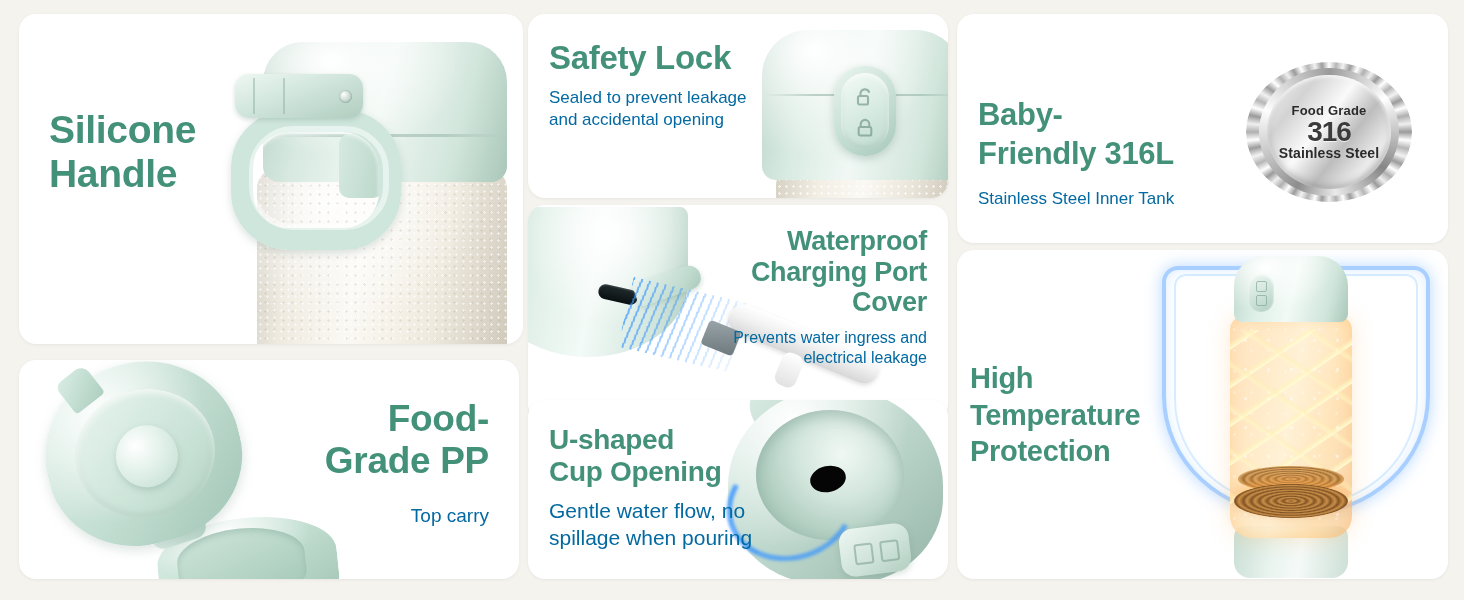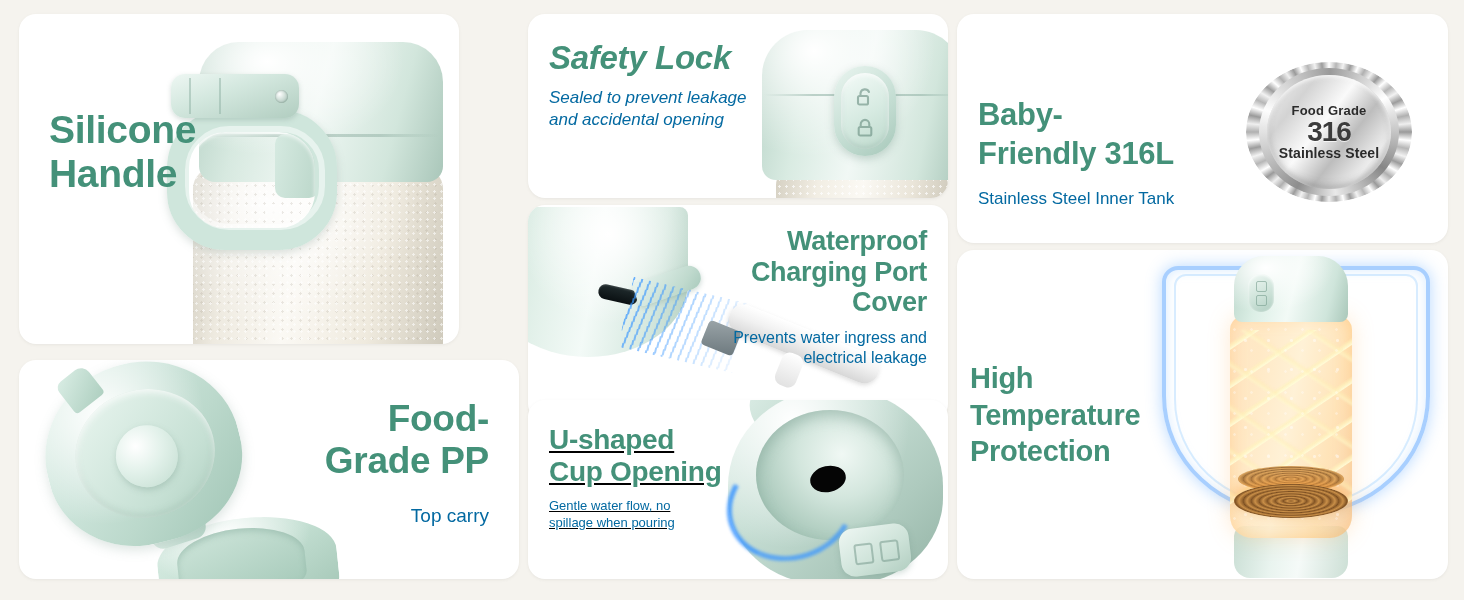--- a/index.html
+++ b/index.html
@@ -21,23 +21,23 @@
 
   .card {
     position: absolute;
     background: #ffffff;
     border-radius: 17px;
     overflow: hidden;
     box-shadow: 0 1px 3px rgba(120,115,105,0.10);
   }
 
   
-  #card-silicone-handle { left: 19px;   top: 14px;  width: 440px; height: 330px; }
+  #card-silicone-handle { left: 19px;   top: 14px;  width: 504px; height: 330px; }
   #card-food-grade-pp   { left: 19px;   top: 360px; width: 500px; height: 219px; }
-  #card-safety-lock     { left: 528px;  top: 14px;  width: 420px; height: 184px; font-style: italic; }
+  #card-safety-lock     { left: 528px;  top: 14px;  width: 420px; height: 184px; }
   #card-charging-port   { left: 528px;  top: 205px; width: 420px; height: 216px; }
   #card-cup-opening     { left: 528px;  top: 400px; width: 420px; height: 179px; }
   #card-baby-friendly   { left: 957px;  top: 14px;  width: 491px; height: 229px; }
   #card-high-temp       { left: 957px;  top: 250px; width: 491px; height: 329px; }
 
   
   .txt { position: absolute; z-index: 6; }
   .title {
     color: #449179;
     font-weight: bold;
@@ -62,23 +62,23 @@
   #txt-food-grade-pp .sub   { font-size: 19px; margin-top: 22px; }
 
   #txt-safety-lock { left: 21px; top: 25px; }
   #txt-safety-lock .title { font-size: 33px; }
   #txt-safety-lock .sub   { font-size: 17px; }
 
   #txt-charging-port { right: 21px; top: 21px; width: 260px; }
   #txt-charging-port .title { font-size: 27px; }
   #txt-charging-port .sub   { font-size: 16px; margin-top: 10px; }
 
-  #txt-cup-opening { left: 21px; top: 24px; text-decoration: underline; }
+  #txt-cup-opening { left: 21px; top: 24px; }
   #txt-cup-opening .title { font-size: 28px; }
-  #txt-cup-opening .sub   { font-size: 13px; }
+  #txt-cup-opening .sub   { font-size: 21px; }
 
   #txt-baby-friendly { left: 21px; top: 62px; margin-top: 20px; }
   #txt-baby-friendly .title { font-size: 31px; line-height: 1.25; }
   #txt-baby-friendly .sub   { font-size: 17px; margin-top: 14px; }
 
   #txt-high-temp { left: 13px; top: 110px; }
   #txt-high-temp .title { font-size: 29px; line-height: 1.26; }
 
   
   .art { position: absolute; z-index: 2; pointer-events: none; }

